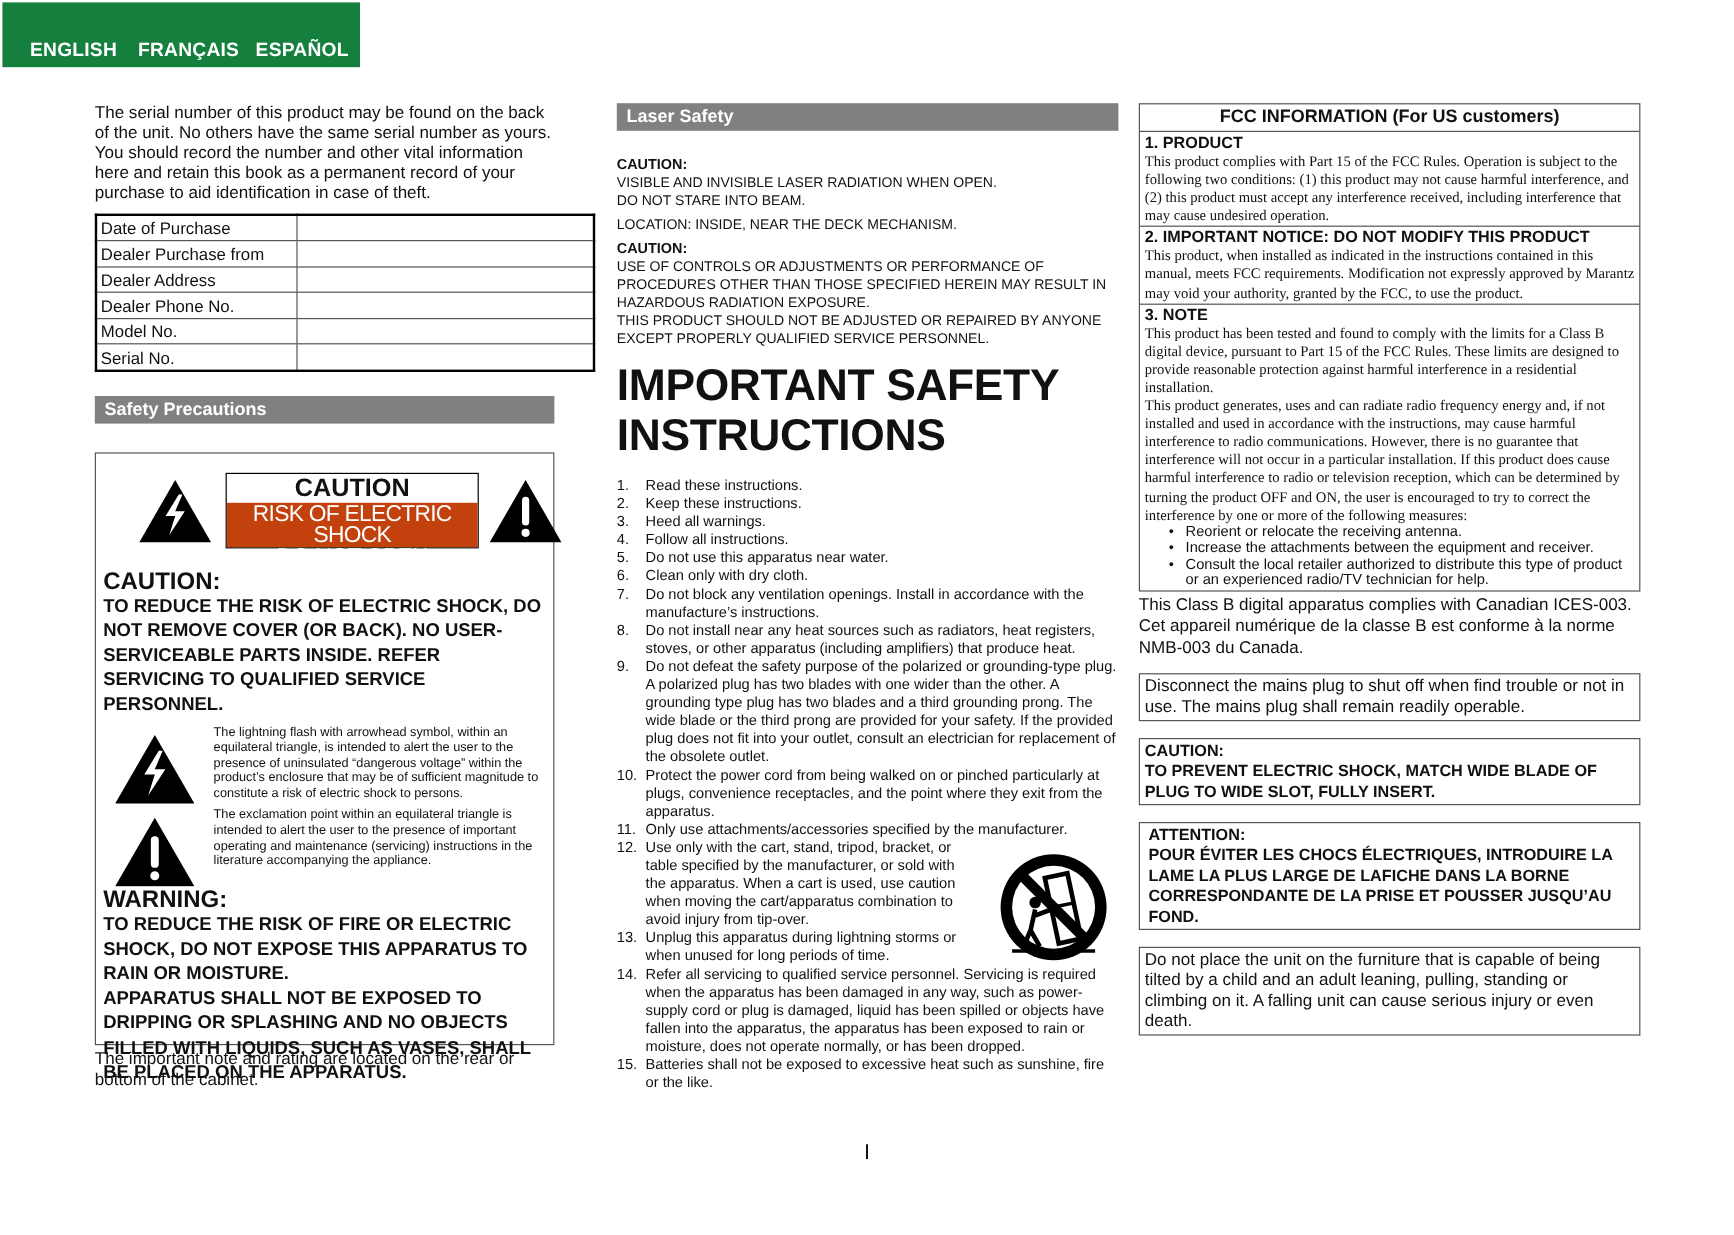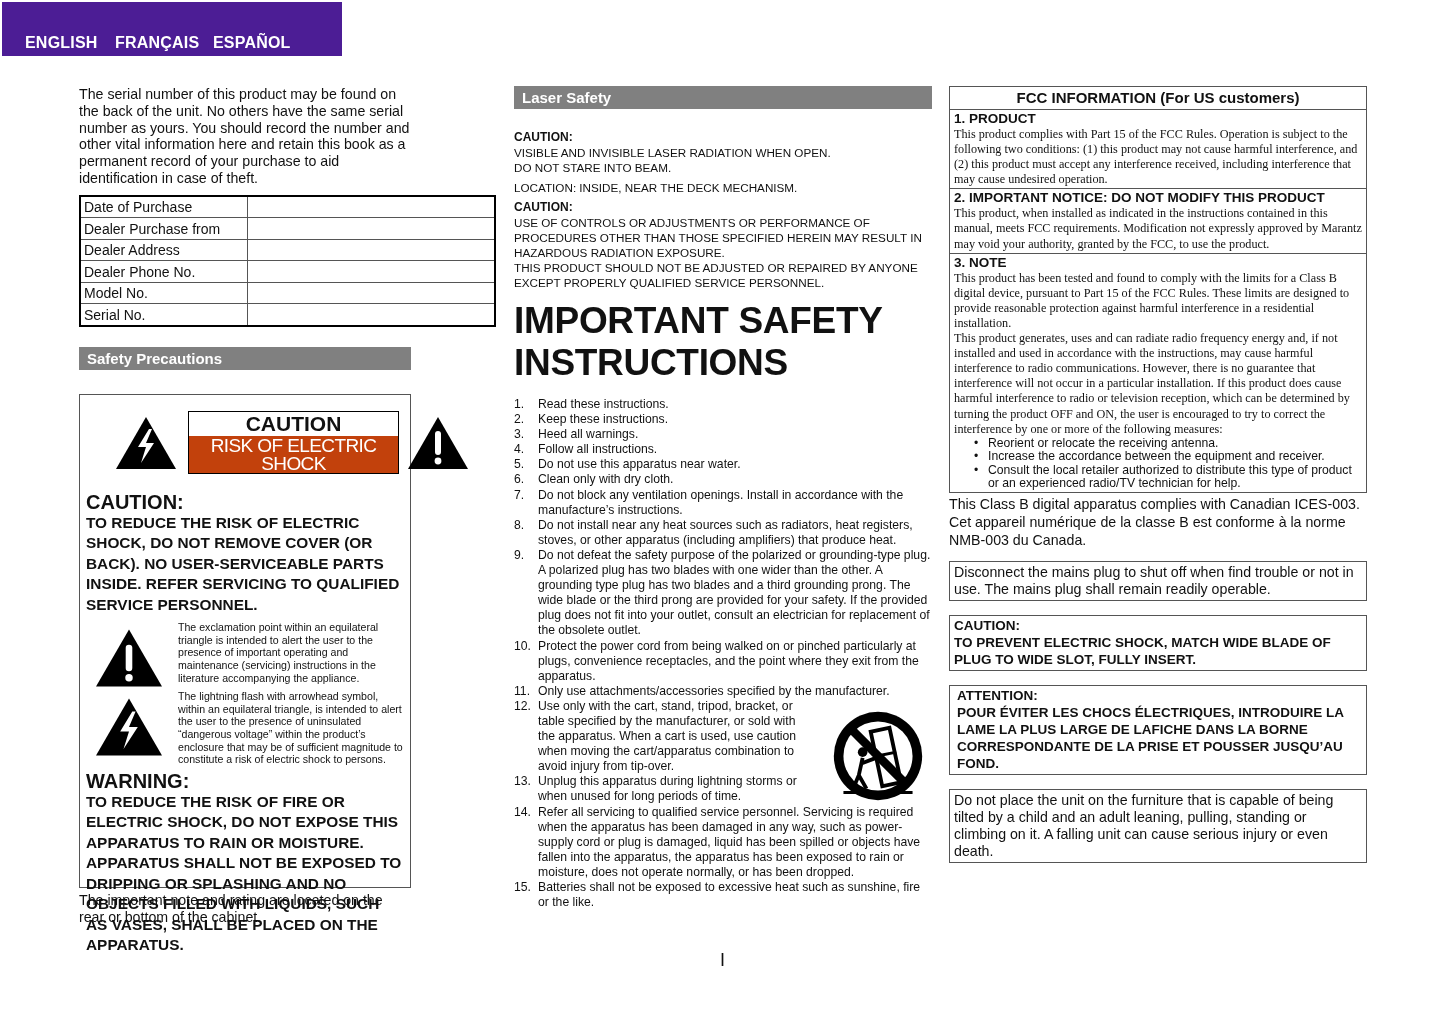--- a/index.html
+++ b/index.html
@@ -1,21 +1,21 @@
 <!DOCTYPE html>
 <html><head>
 <meta charset="utf-8">
 <style>
   html, body { margin:0; padding:0; }
   body { width:1445px; height:1029px; background:#fff; position:relative; overflow:hidden;
          font-family:"Liberation Sans", sans-serif; color:#111; }
-  .lang-bar { position:absolute; left:2px; top:2px; width:340px; height:54px; background:#4c1d95; }
+  .lang-bar { position:absolute; left:2px; top:2px; width:298px; height:54px; background:#15803d; }
   .lang-bar span { position:absolute; top:32px; color:#fff; font-weight:bold; font-size:16px; letter-spacing:0.2px; }
   .col { position:absolute; top:86px; }
-  .col1 { left:79px; width:332px; }
+  .col1 { left:79px; width:383px; }
   .col2 { left:514px; width:418px; }
   .col3 { left:949px; width:418px; }
   p { margin:0; }
   .intro { font-size:14.2px; line-height:16.8px; }
   table.reg { border-collapse:collapse; width:417px; margin-top:8px; border:2px solid #000; }
   table.reg td { border:1px solid #555; font-size:14px; height:20.5px; padding:0 3px; line-height:18px; }
   table.reg td.lab { width:160px; }
   .sec-bar { background:#808080; color:#fff; font-weight:bold; font-size:15px; padding:2px 8px; height:19px; line-height:19px; }
   .boxed { border:1px solid #555; }
   .cbox { margin-top:24px; height:492px; position:relative; padding:0 6px; }
@@ -111,31 +111,31 @@
         <rect x="27" y="14" width="6" height="24" rx="3" fill="#fff"></rect>
         <circle cx="30" cy="44" r="3.4" fill="#fff"></circle>
       </svg>
     </div>
     <div class="big-h">CAUTION:</div>
     <div class="big-b">TO REDUCE THE RISK OF ELECTRIC SHOCK, DO NOT REMOVE COVER (OR BACK). NO USER-SERVICEABLE PARTS INSIDE. REFER SERVICING TO QUALIFIED SERVICE PERSONNEL.</div>
 
     <div class="sym-row">
       <svg class="tri" width="66" height="58" viewBox="0 0 60 52">
         <polygon points="30,0 60,52 0,52" fill="#000"></polygon>
+        <polygon points="33,12 22,30 30,30 25,46 38,26 30,26 36,12" fill="#fff"></polygon>
+      </svg>
+      <p>The lightning flash with arrowhead symbol, within an equilateral triangle, is intended to alert the user to the presence of uninsulated “dangerous voltage” within the product’s enclosure that may be of sufficient magnitude to constitute a risk of electric shock to persons.</p>
+    </div>
+    <div class="sym-row">
+      <svg class="tri" width="66" height="58" viewBox="0 0 60 52">
+        <polygon points="30,0 60,52 0,52" fill="#000"></polygon>
         <rect x="27" y="14" width="6" height="24" rx="3" fill="#fff"></rect>
         <circle cx="30" cy="44" r="3.4" fill="#fff"></circle>
       </svg>
       <p>The exclamation point within an equilateral triangle is intended to alert the user to the presence of important operating and maintenance (servicing) instructions in the literature accompanying the appliance.</p>
-    </div>
-    <div class="sym-row">
-      <svg class="tri" width="66" height="58" viewBox="0 0 60 52">
-        <polygon points="30,0 60,52 0,52" fill="#000"></polygon>
-        <polygon points="33,12 22,30 30,30 25,46 38,26 30,26 36,12" fill="#fff"></polygon>
-      </svg>
-      <p>The lightning flash with arrowhead symbol, within an equilateral triangle, is intended to alert the user to the presence of uninsulated “dangerous voltage” within the product’s enclosure that may be of sufficient magnitude to constitute a risk of electric shock to persons.</p>
     </div>
 
     <div class="big-h" style="margin-top:4px">WARNING:</div>
     <div class="big-b">TO REDUCE THE RISK OF FIRE OR ELECTRIC SHOCK, DO NOT EXPOSE THIS APPARATUS TO RAIN OR MOISTURE.</div>
     <div class="big-b">APPARATUS SHALL NOT BE EXPOSED TO DRIPPING OR SPLASHING AND NO OBJECTS FILLED WITH LIQUIDS, SUCH AS VASES, SHALL BE PLACED ON THE APPARATUS.</div>
   </div>
   <p class="note-after">The important note and rating are located on the rear or bottom of the cabinet.</p>
 </div>
 
 <div class="col col2" style="height:860px">
@@ -194,21 +194,21 @@
     <div class="fcc-sec">
       <div class="fcc-h">2.   IMPORTANT NOTICE: DO NOT MODIFY THIS PRODUCT</div>
       <div class="fcc-p">This product, when installed as indicated in the instructions contained in this manual, meets FCC requirements. Modification not expressly approved by Marantz may void your authority, granted by the FCC, to use the product.</div>
     </div>
     <div class="fcc-sec">
       <div class="fcc-h">3.   NOTE</div>
       <div class="fcc-p">This product has been tested and found to comply with the limits for a Class B digital device, pursuant to Part 15 of the FCC Rules. These limits are designed to provide reasonable protection against harmful interference in a residential installation.</div>
       <div class="fcc-p">This product generates, uses and can radiate radio frequency energy and, if not installed and used in accordance with the instructions, may cause harmful interference to radio communications. However, there is no guarantee that interference will not occur in a particular installation. If this product does cause harmful interference to radio or television reception, which can be determined by turning the product OFF and ON, the user is encouraged to try to correct the interference by one or more of the following measures:</div>
       <ul class="meas">
         <li>Reorient or relocate the receiving antenna.</li>
-        <li>Increase the accordance between the equipment and receiver.</li>
+        <li>Increase the attachments between the equipment and receiver.</li>
         <li>Consult the local retailer authorized to distribute this type of product or an experienced radio/TV technician for help.</li>
       </ul>
     </div>
   </div>
   <p class="can">This Class B digital apparatus complies with Canadian ICES-003.</p>
   <p class="can" style="margin-top:0">Cet appareil numérique de la classe B est conforme à la norme NMB-003 du Canada.</p>
   <div class="sbox plain">Disconnect the mains plug to shut off when find trouble or not in use. The mains plug shall remain readily operable.</div>
   <div class="sbox bold" style="margin-top:14px">
     <div>CAUTION:</div>
     <div>TO PREVENT ELECTRIC SHOCK, MATCH WIDE BLADE OF PLUG TO WIDE SLOT, FULLY INSERT.</div>

